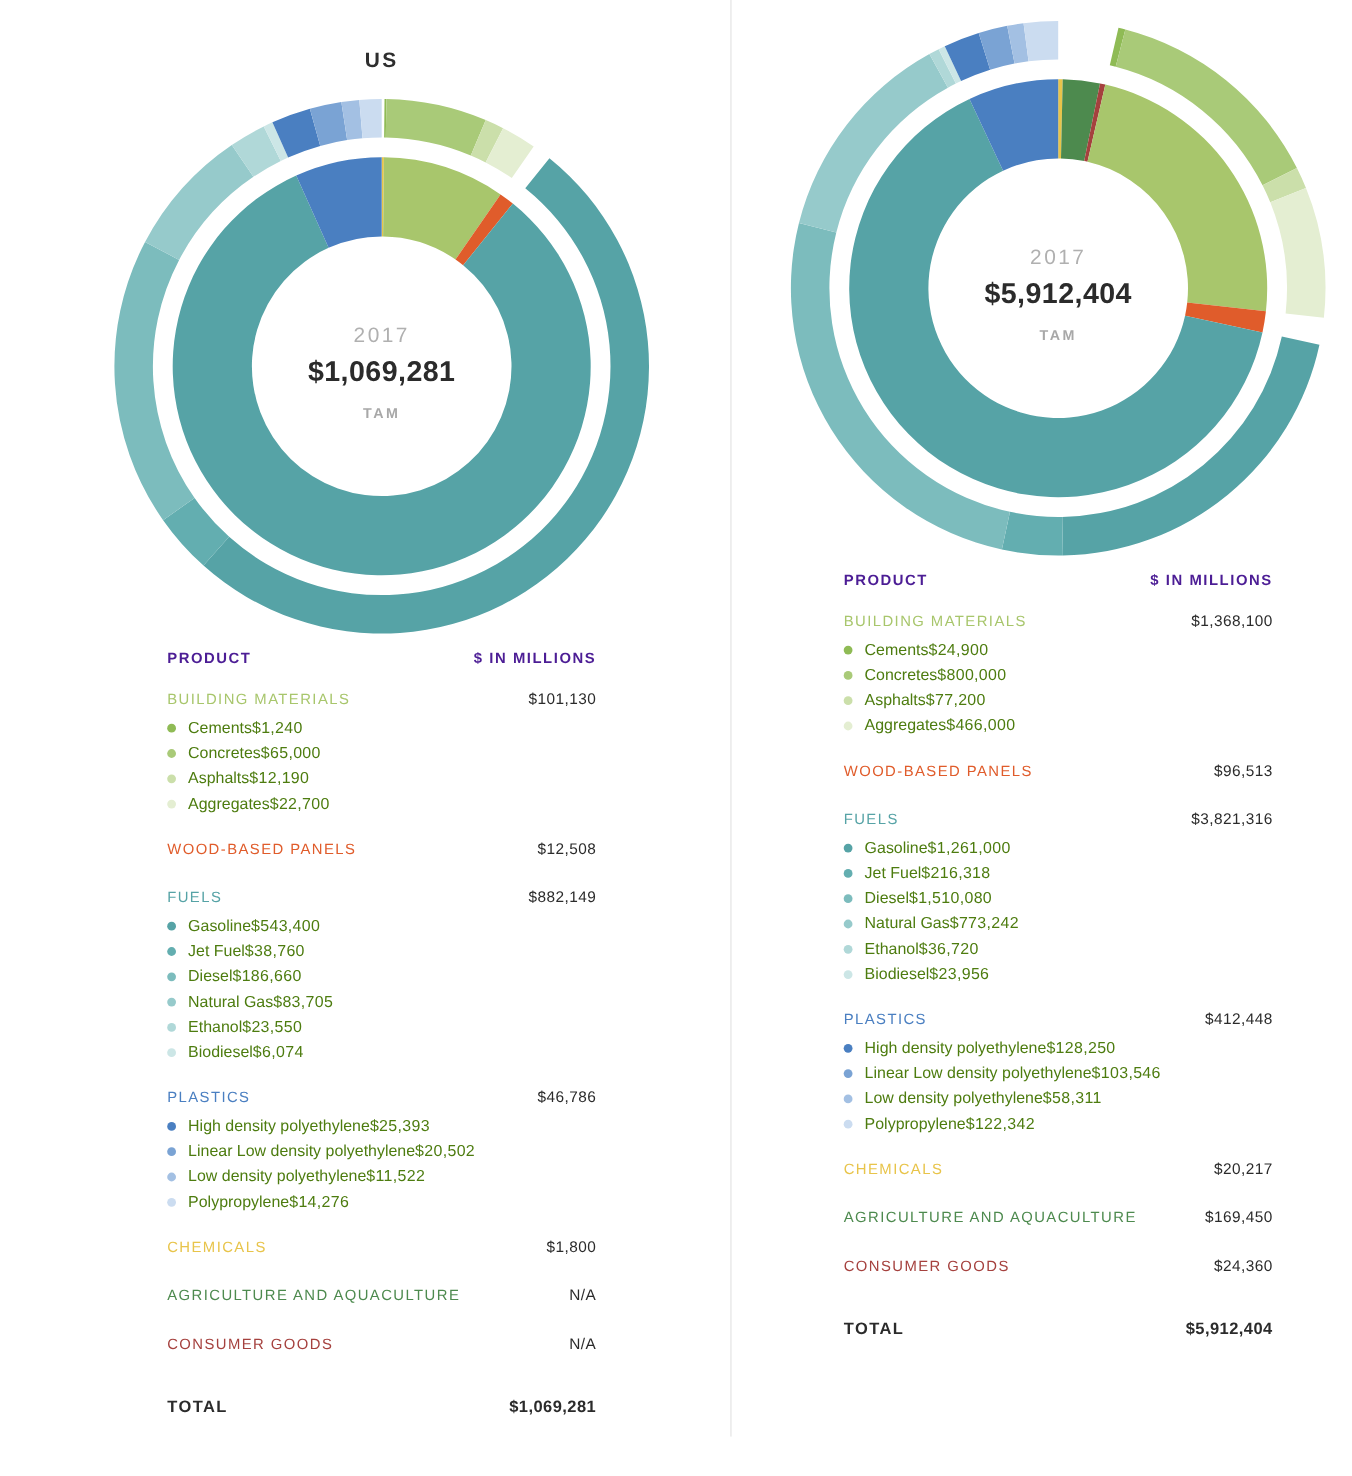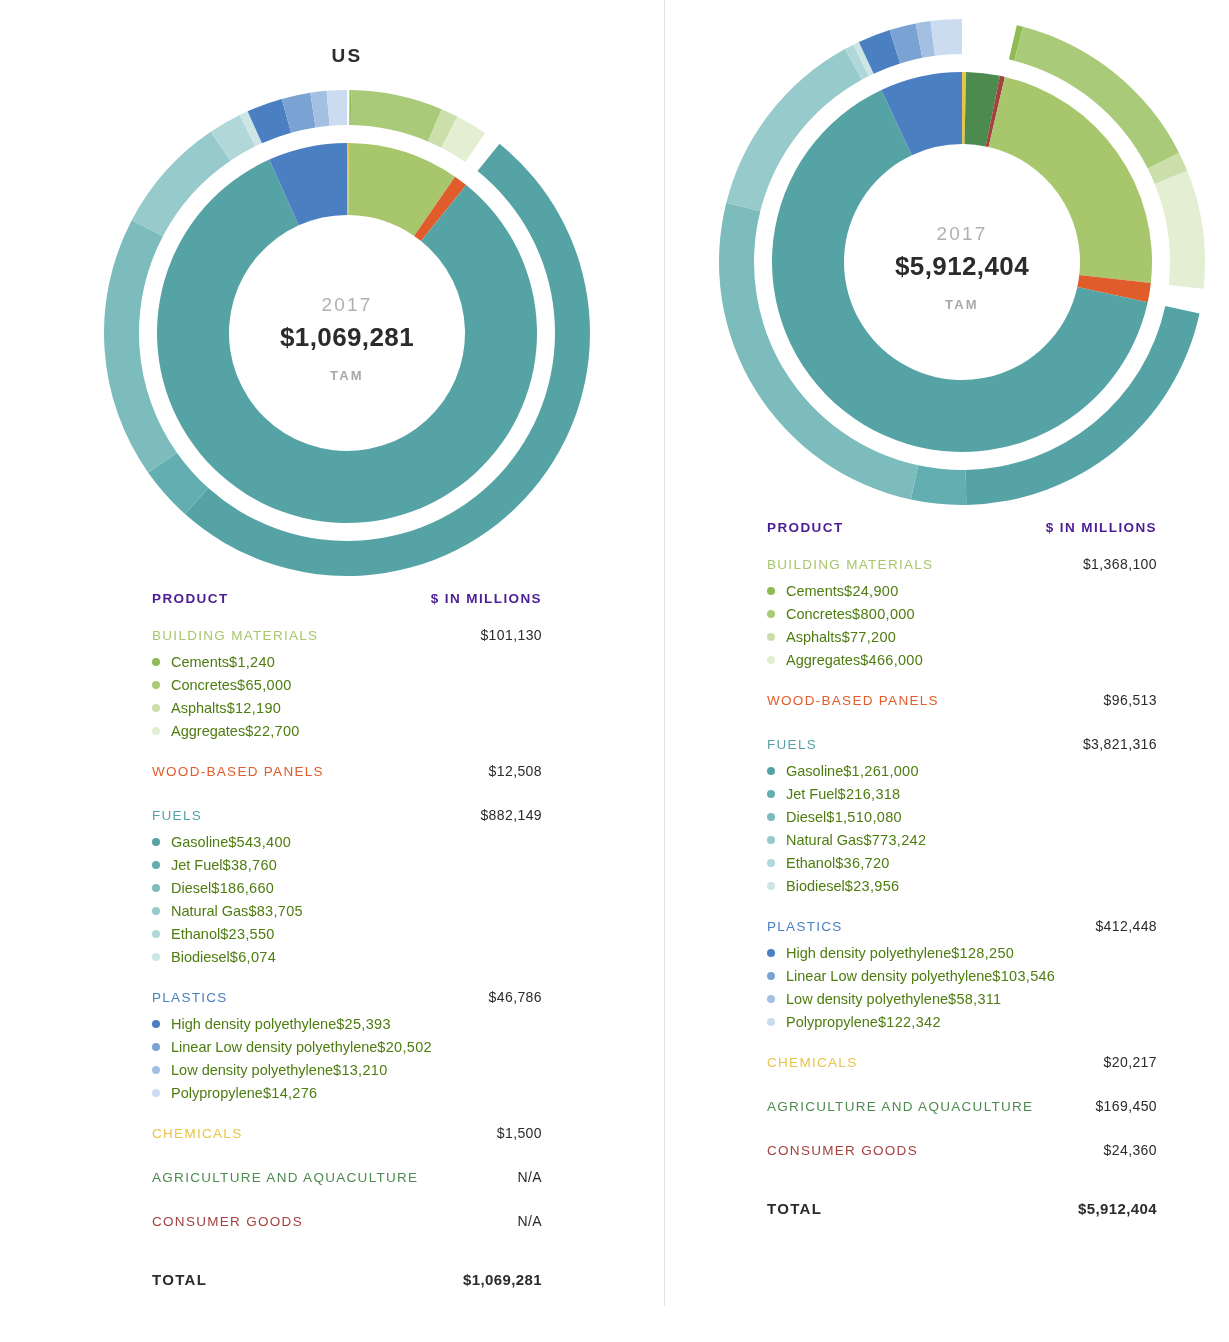--- a/index.html
+++ b/index.html
@@ -271,35 +271,35 @@
               <span class="dot" style="background: rgb(122, 163, 212);"></span>
               <span>Linear Low density polyethylene</span>
             </span>
             <span class="val">$20,502</span>
           </div>
           <div class="row">
             <span class="nm">
               <span class="dot" style="background: rgb(163, 192, 227);"></span>
               <span>Low density polyethylene</span>
             </span>
-            <span class="val">$13,210</span>
+            <span class="val">$11,522</span>
           </div>
           <div class="row">
             <span class="nm">
               <span class="dot" style="background: rgb(203, 220, 240);"></span>
               <span>Polypropylene</span>
             </span>
             <span class="val">$14,276</span>
           </div>
           <div class="spacer"></div>
         </div>
         <div class="grp">
           <div class="grp-head">
             <span class="nm" style="color: rgb(232, 196, 74);">CHEMICALS</span>
-            <span class="val">$1,500</span>
+            <span class="val">$1,800</span>
           </div>
           <div class="spacer"></div>
         </div>
         <div class="grp">
           <div class="grp-head">
             <span class="nm" style="color: rgb(77, 138, 78);">AGRICULTURE AND AQUACULTURE</span>
             <span class="val">N/A</span>
           </div>
           <div class="spacer"></div>
         </div>

